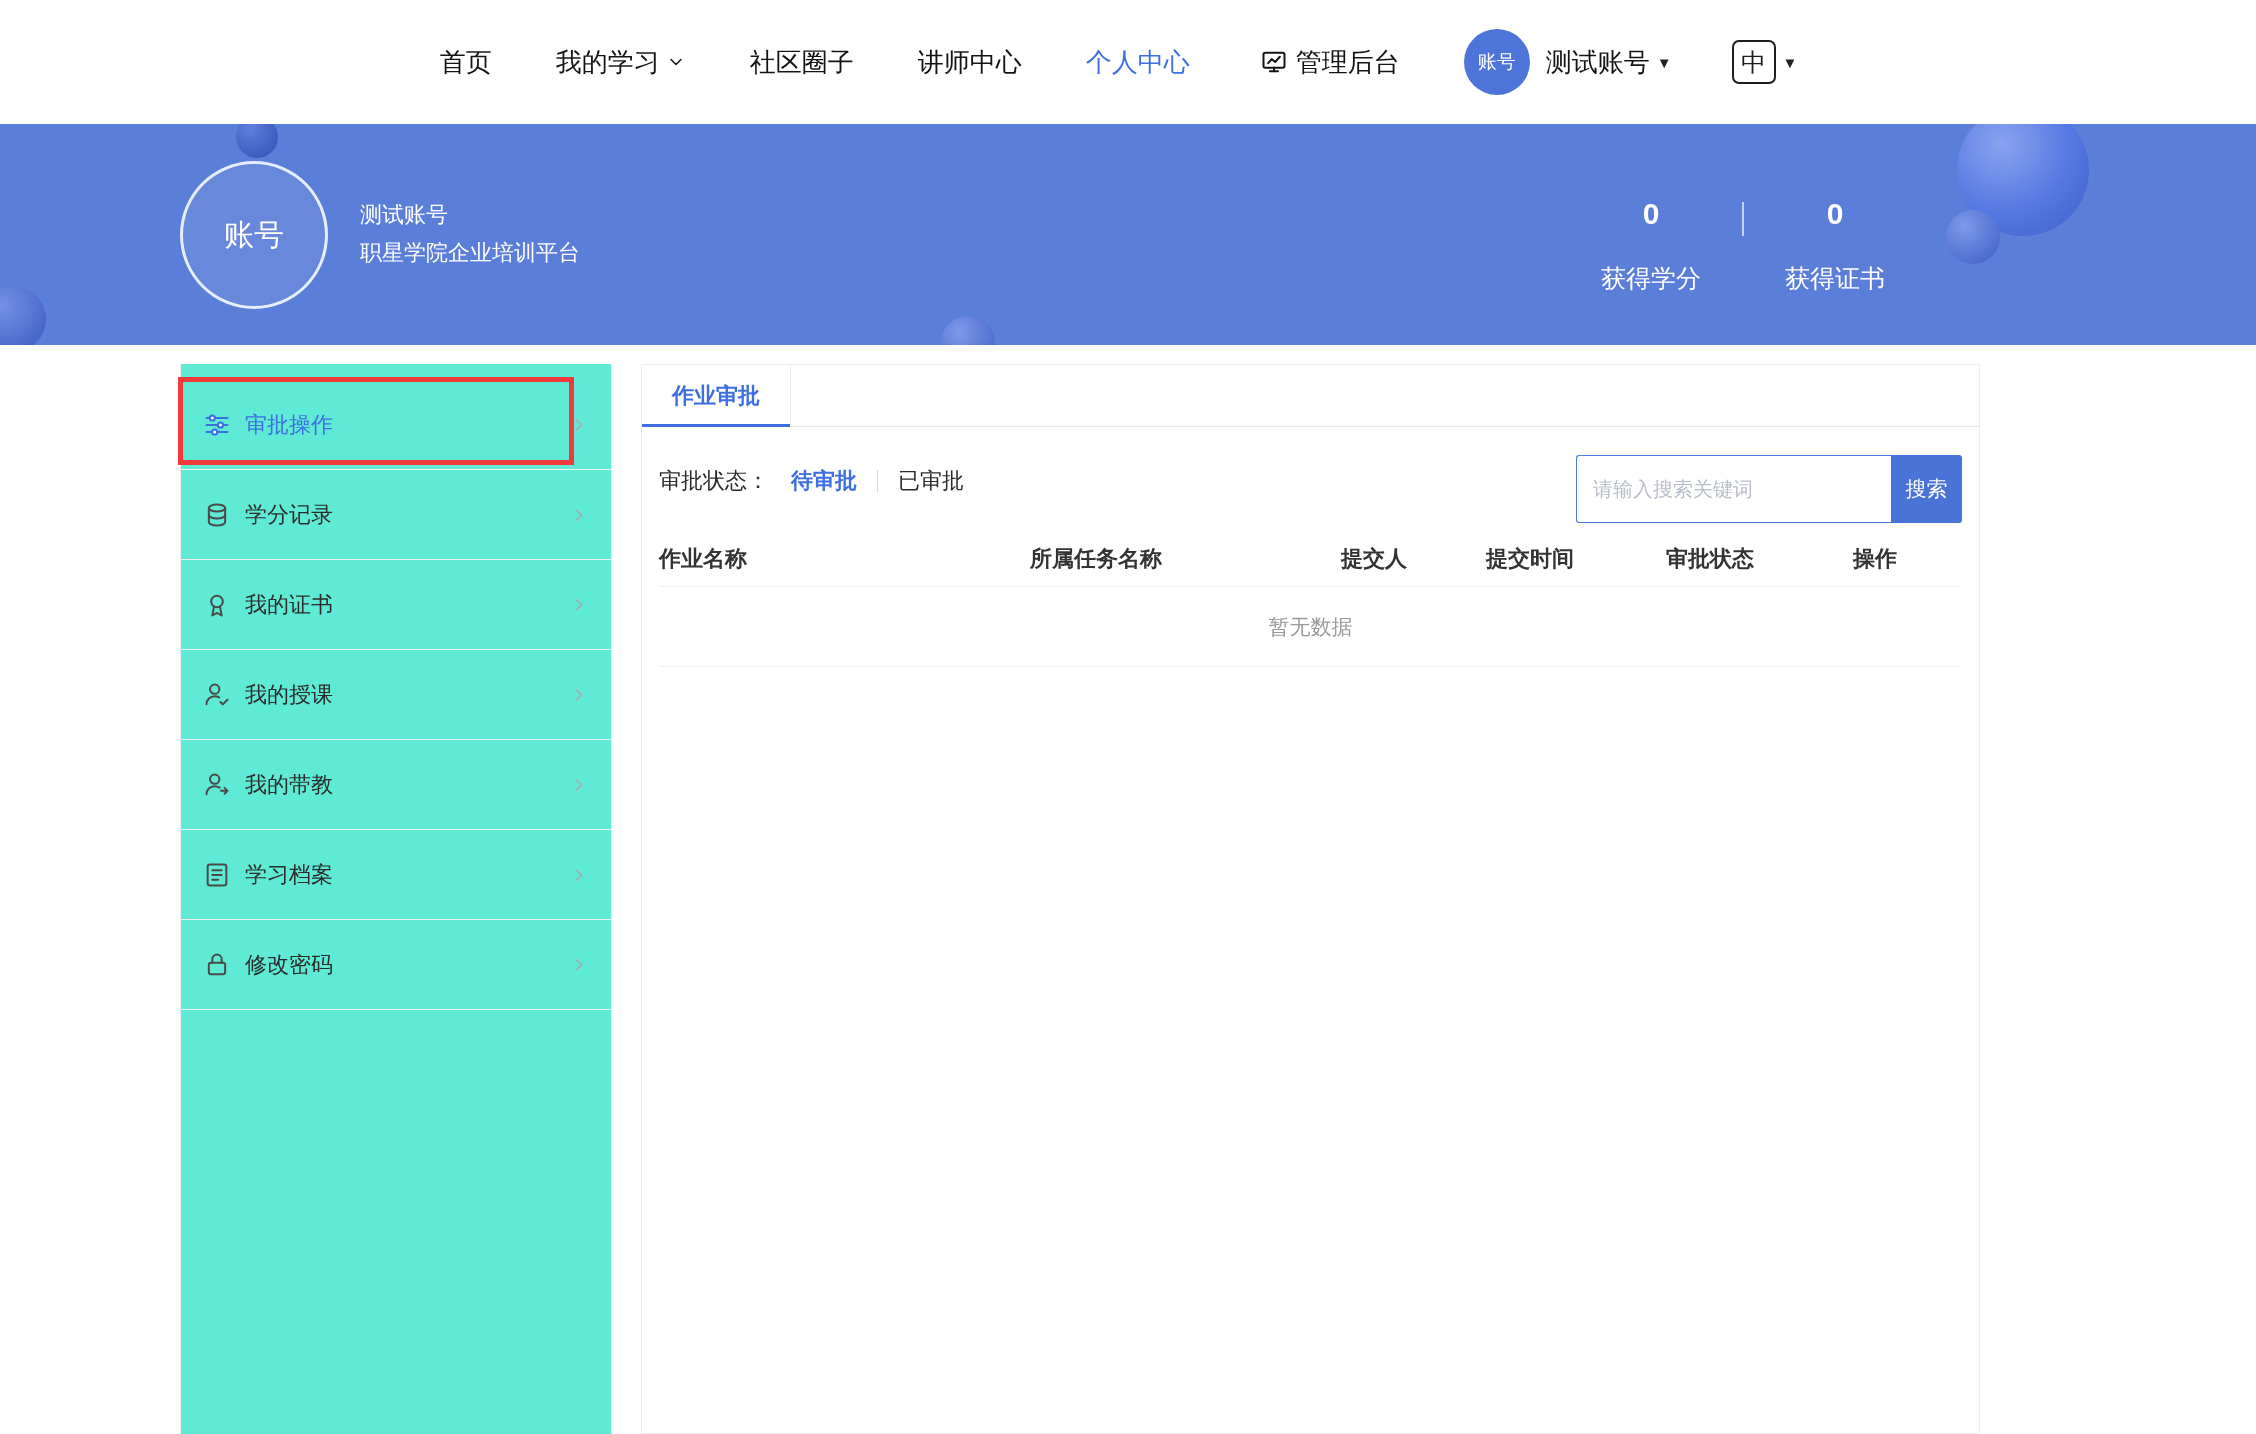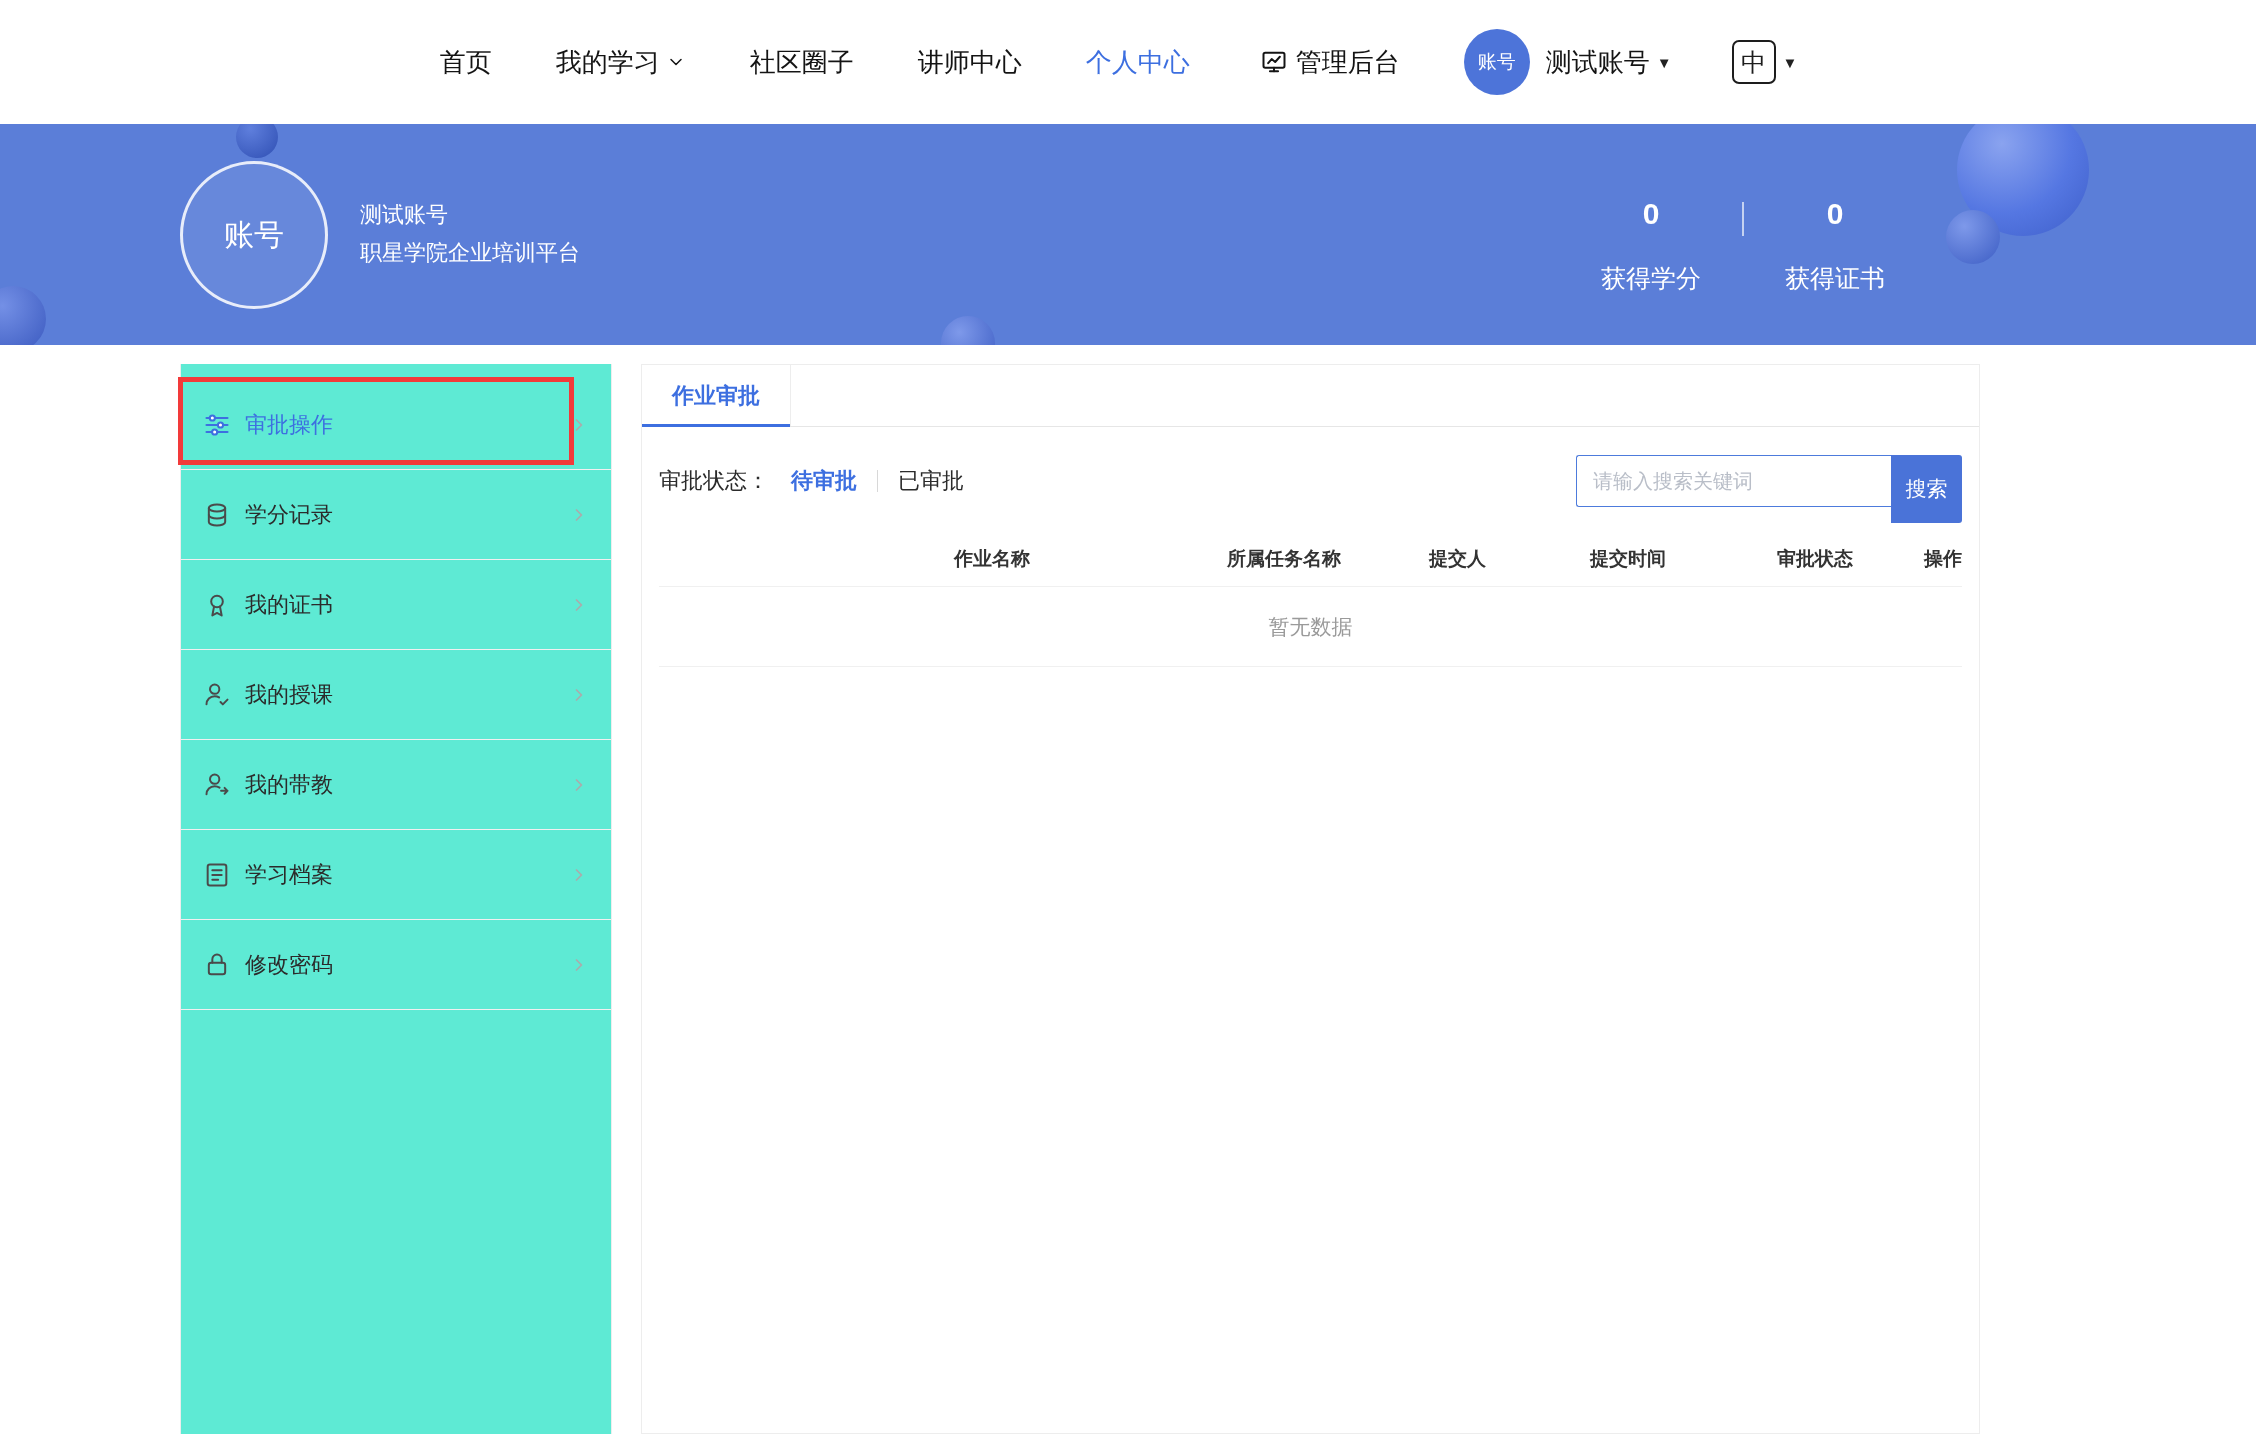--- a/index.html
+++ b/index.html
@@ -71,31 +71,31 @@
     color:#3d6fe0; font-weight:600; border-right:1px solid #ededed; cursor:pointer; }
   .tab.active::after { content:""; position:absolute; left:0; right:0; bottom:-1px;
     height:3px; background:#3d6fe0; }
 
   .filter-row { display:flex; align-items:center; padding:0 17px; margin-top:28px; height:52px; }
   .filter-label { font-size:22px; color:#2b2b2b; margin-right:22px; }
   .filter-opt { font-size:22px; color:#2b2b2b; cursor:pointer; }
   .filter-opt.active { color:#3d6fe0; font-weight:600; }
   .filter-sep { width:1px; height:22px; background:#d8d8d8; margin:0 20px; }
   .search-wrap { margin-left:auto; display:flex; height:52px; }
-  .search-input { width:315px; height:52px; border:1px solid #4d7bdc; border-right:none;
+  .search-input { width:315px; height:68px; border:1px solid #4d7bdc; border-right:none;
     padding:0 16px; font-size:20px; color:#333; outline:none; border-radius:3px 0 0 3px;
     font-family:inherit; }
   .search-input::placeholder { color:#b9bec8; }
   .search-btn { width:71px; height:68px; background:#4a73d8; color:#fff; border:none;
     font-size:21px; cursor:pointer; border-radius:0 3px 3px 0; font-family:inherit; }
 
   .table { margin:24px 17px 0; }
   .thead { display:grid; grid-template-columns:371px 311px 145px 180px 187px 1fr;
-    height:56px; align-items:center; font-size:19px; font-weight:700; color:#333;
-    border-bottom:1px solid #f0f0f0;text-align:right; }
+    height:56px; align-items:center; font-size:22px; font-weight:700; color:#333;
+    border-bottom:1px solid #f0f0f0; }
   .empty-row { height:80px; display:flex; align-items:center; justify-content:center;
     font-size:21px; color:#9a9a9a; border-bottom:1px solid #f0f0f0; }
 
   svg { display:block; }
 </style>
 </head>
 <body>
 
 <header class="topnav">
   <nav class="nav-left">

